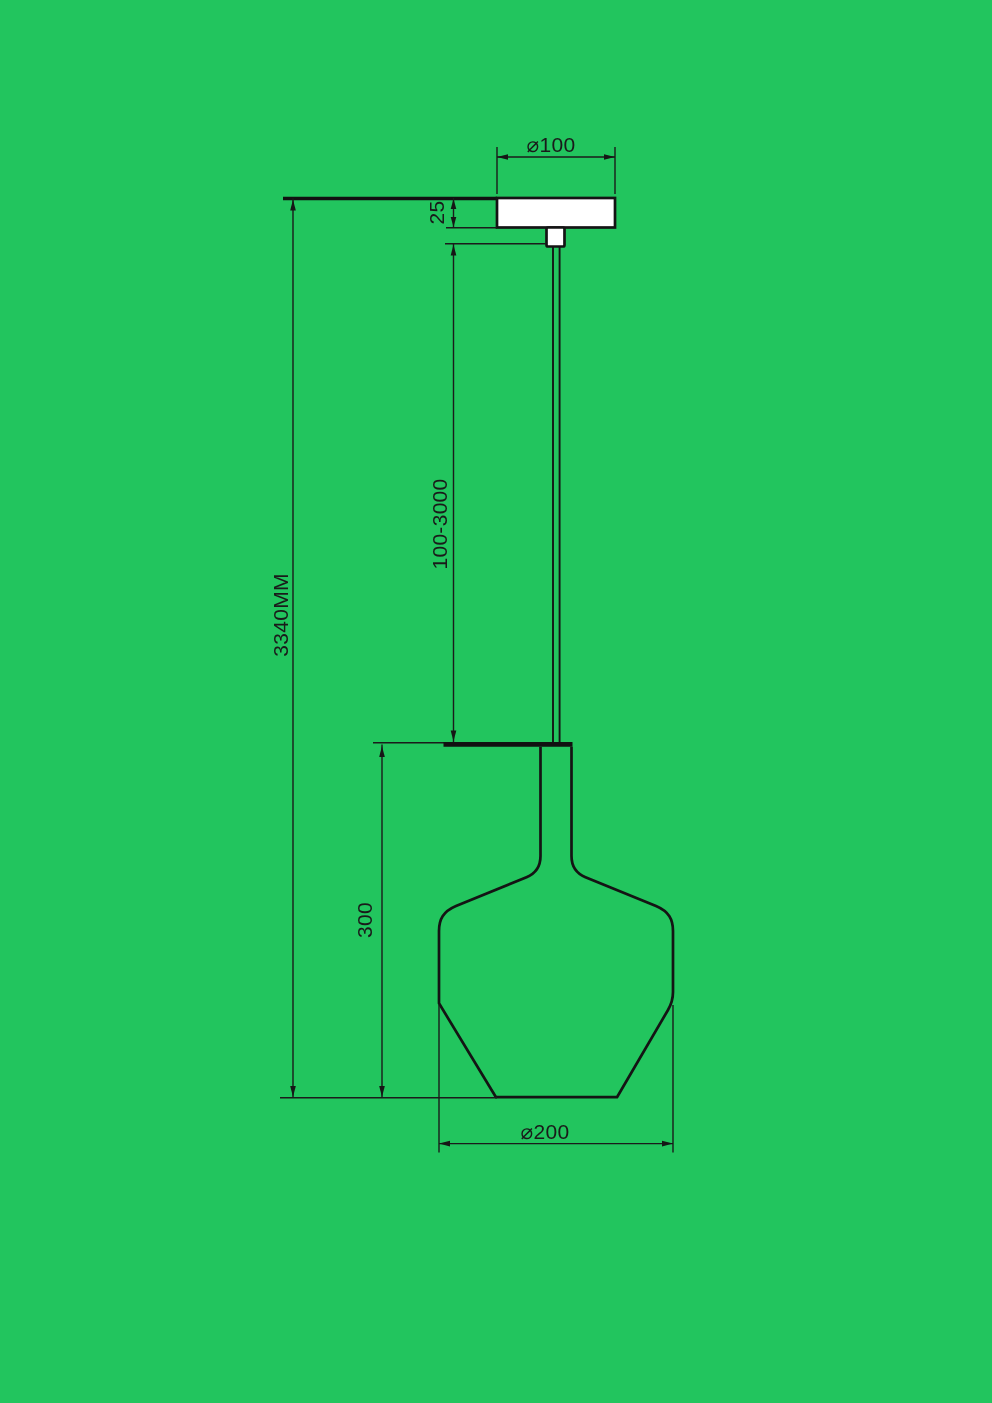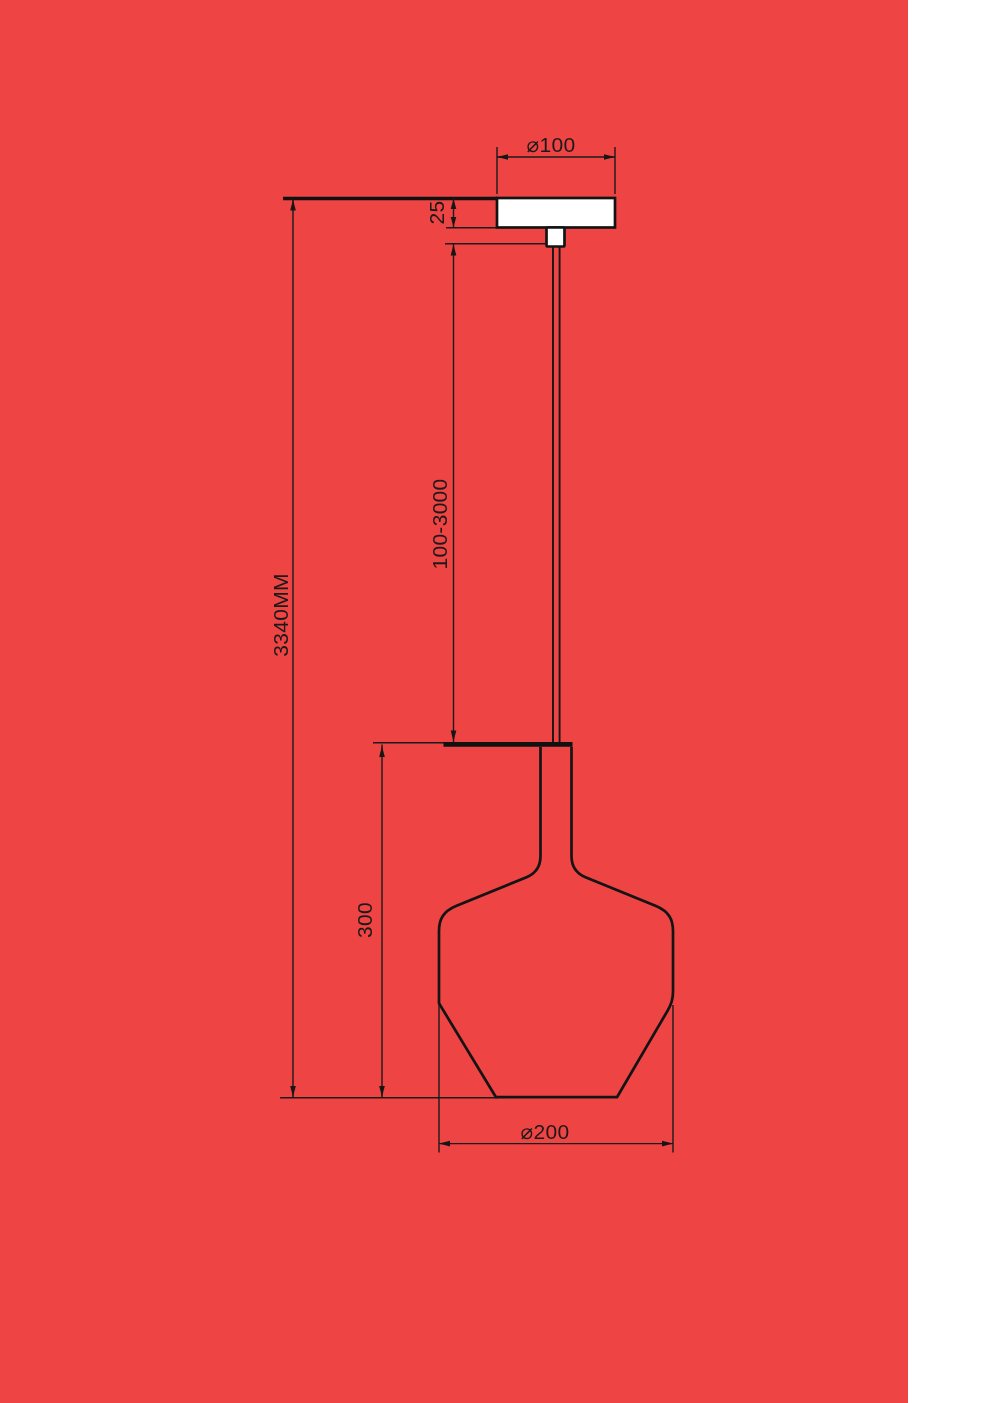--- a/index.html
+++ b/index.html
@@ -1,16 +1,16 @@
 <!DOCTYPE html>
 <html><head>
 <meta charset="utf-8">
 <style>
   html,body{margin:0;padding:0;background:#ffffff;}
-  .stage{position:relative;width:908px;height:1403px;background:#ef4444;overflow:hidden;}
+  .stage{position:relative;width:992px;height:1403px;background:#22c55e;overflow:hidden;}
   svg{position:absolute;left:0;top:0;}
   .obj{stroke:#141414;stroke-width:2.7;fill:none;stroke-linejoin:round;stroke-linecap:butt;}
   .obj-fill{stroke:#141414;stroke-width:2.7;fill:#ffffff;stroke-linejoin:miter;}
   .obj-heavy{stroke:#111111;stroke-width:4.6;fill:none;stroke-linecap:butt;}
   .ceil{stroke:#111111;stroke-width:3.4;fill:none;}
   .cable{stroke:#161616;stroke-width:1.9;fill:none;}
   .dim{stroke:#1b1b1b;stroke-width:1.4;fill:none;stroke-linecap:butt;}
   .thin{stroke:#1b1b1b;stroke-width:1.4;fill:none;}
   .arrow{fill:#161616;stroke:none;}
   .dim-text{font-family:"Liberation Sans","DejaVu Sans",sans-serif;font-size:21px;fill:#1a1a1a;letter-spacing:0.3px;}

